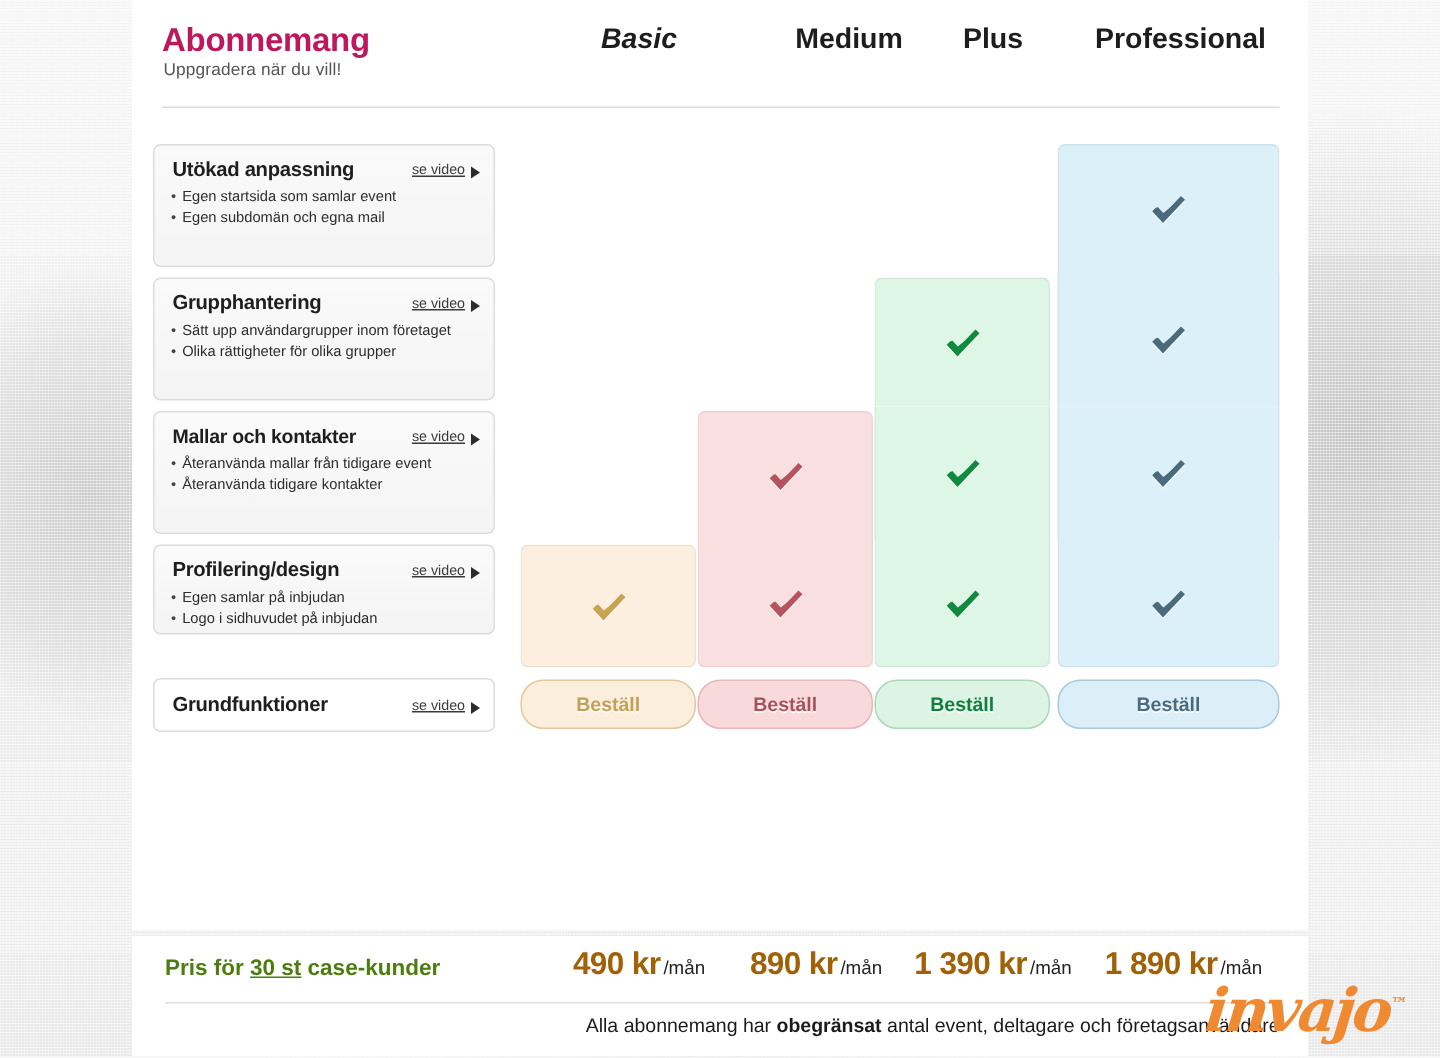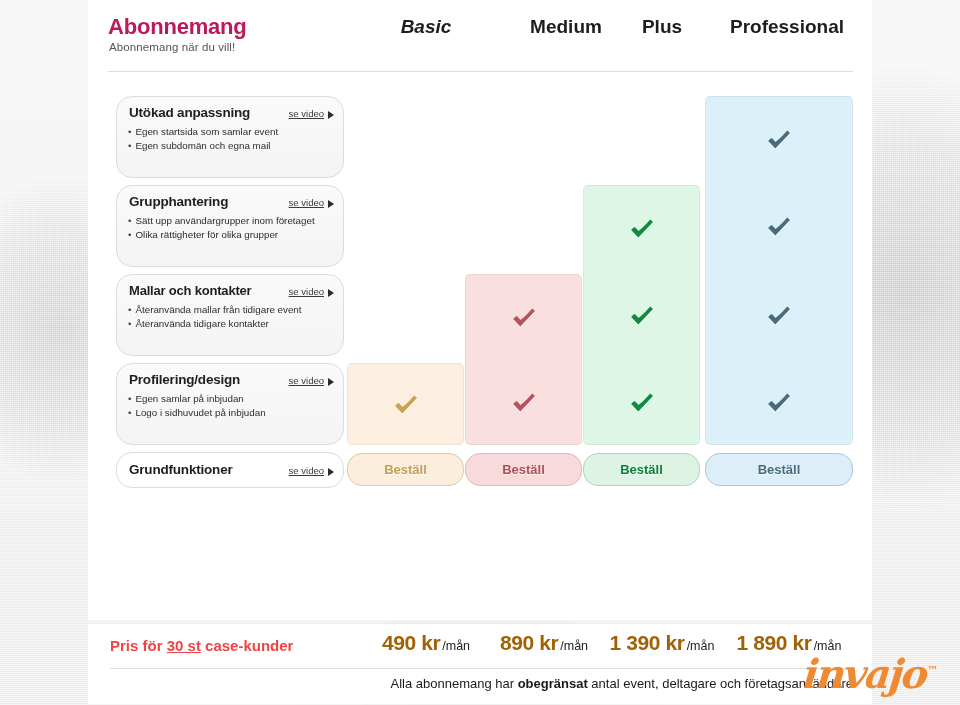--- a/index.html
+++ b/index.html
@@ -79,24 +79,24 @@
 
   .check {
     position:absolute; left:50%; top:50%;
     transform:translate(-50%,-50%);
     width:26px; height:26px;
   }
   .check svg { display:block; width:26px; height:26px; filter:drop-shadow(0 1px 0 rgba(255,255,255,.8)); }
 
   
   .feat {
-    position:absolute; left:28px; width:228px;
+    position:absolute; left:14px; width:228px;
     background:linear-gradient(180deg,#fafafa 0%,#f4f4f4 100%);
     border:1px solid #dcdcdc;
-    border-radius:16px;
+    border-radius:5px;
     box-sizing:border-box;
     text-decoration:underline;
   }
   .feat.plain { background:#ffffff; }
   .feat-title {
     position:absolute; left:12px; top:8px;
     font-size:13.5px; font-weight:bold; color:#1e1e1e; letter-spacing:-.2px;
   }
   .feat-title.small { font-size:13px; }
   .video-link {
@@ -127,21 +127,21 @@
     display:flex; align-items:center; justify-content:center;
     font-size:13px; font-weight:bold;
     cursor:pointer;
     text-shadow:0 1px 0 rgba(255,255,255,.75);
   }
 
   
   .price-band { position:absolute; left:0; top:0; width:784px; height:80px; }
   .price-label {
     position:absolute; left:22px; top:13px;
-    font-size:15px; font-weight:bold; color:#ef4444;
+    font-size:15px; font-weight:bold; color:#4d7c0f;
   }
   .price-label u { text-decoration:underline; }
   .price {
     position:absolute; top:7px;
     text-align:center;
     white-space:nowrap;
   }
   .price .amt { font-size:21px; font-weight:bold; color:#a16207; letter-spacing:-.4px; }
   .price .per { font-size:12.5px; color:#222; margin-left:2px; }
   .price-rule {
@@ -171,21 +171,21 @@
 </head>
 <body>
 
 <div id="page">
   <div class="backdrop"></div>
 
   <div class="card">
 
     <div class="header">
       <div class="brand-title">Abonnemang</div>
-      <div class="brand-sub">Abonnemang när du vill!</div>
+      <div class="brand-sub">Uppgradera när du vill!</div>
 
       <div class="plan-head" style="left:279px; width:118px;font-style:italic;">Basic</div>
       <div class="plan-head" style="left:419px; width:118px;">Medium</div>
       <div class="plan-head" style="left:515px; width:118px;">Plus</div>
       <div class="plan-head" style="left:633px; width:132px;">Professional</div>
 
       <div class="hdr-rule"></div>
     </div>
 
     <div id="col-layer">
@@ -308,21 +308,21 @@
       <div class="video-link">
         <span class="lbl">se video</span>
         <span class="tri"></span>
       </div>
       <div class="bullets">
         <div>Återanvända mallar från tidigare event</div>
         <div>Återanvända tidigare kontakter</div>
       </div>
     </div>
 
-    <div class="feat" style="top:363px; height:82px;">
+    <div class="feat" style="top:363px; height:60px;">
       <div class="feat-title">Profilering/design</div>
       <div class="video-link">
         <span class="lbl">se video</span>
         <span class="tri"></span>
       </div>
       <div class="bullets">
         <div>Egen samlar på inbjudan</div>
         <div>Logo i sidhuvudet på inbjudan</div>
       </div>
     </div>

